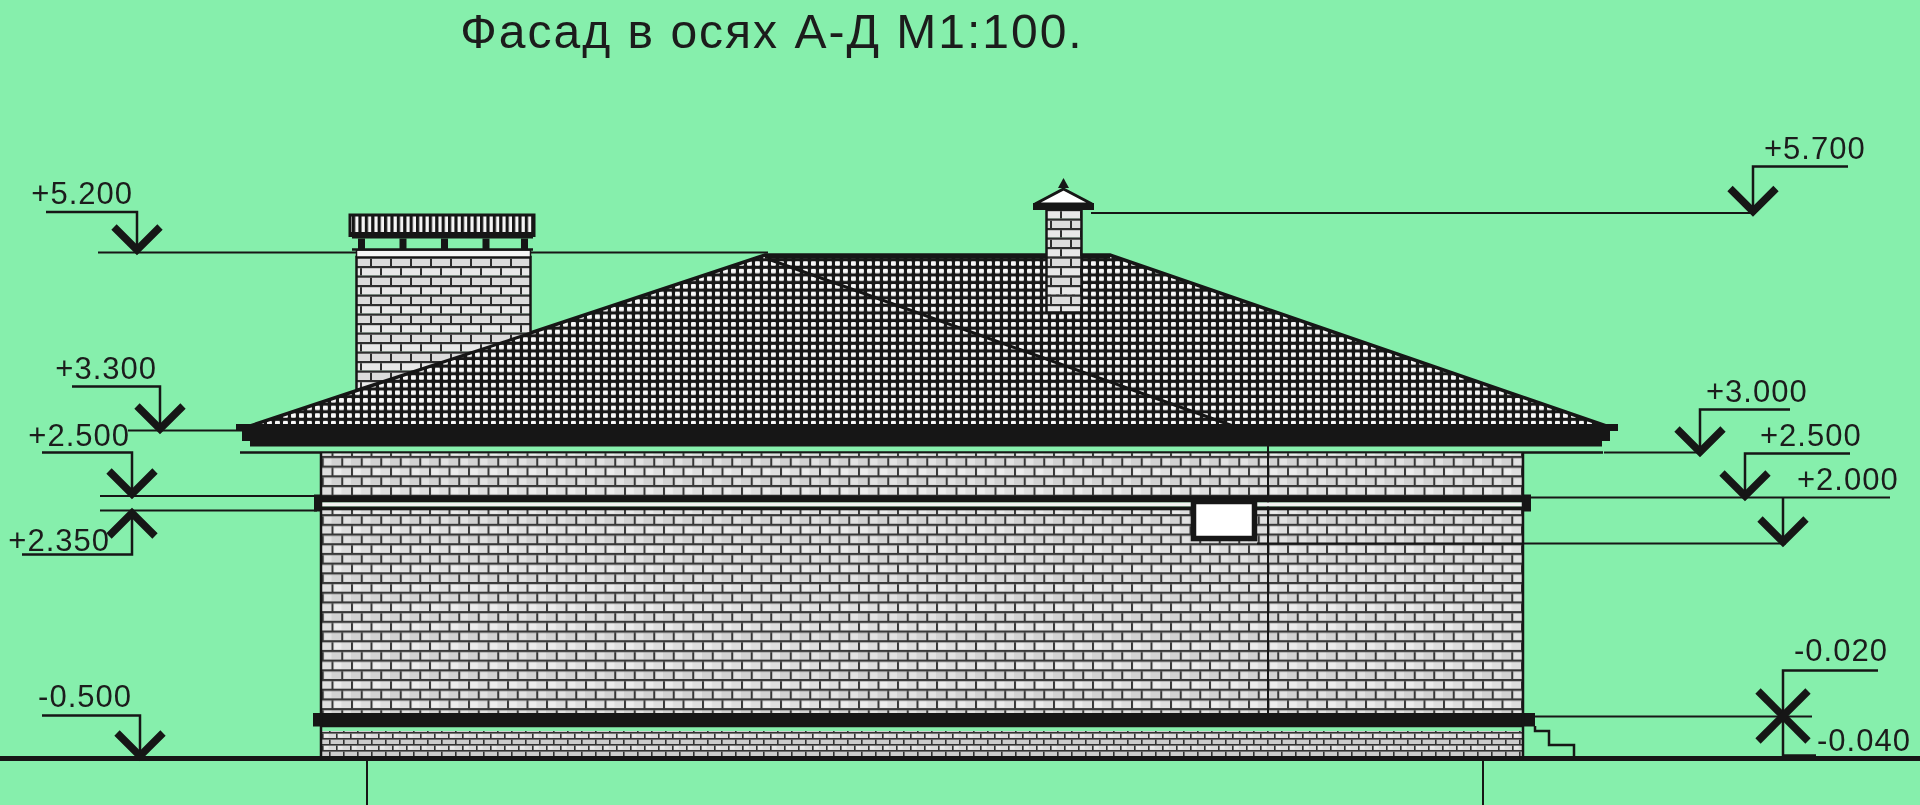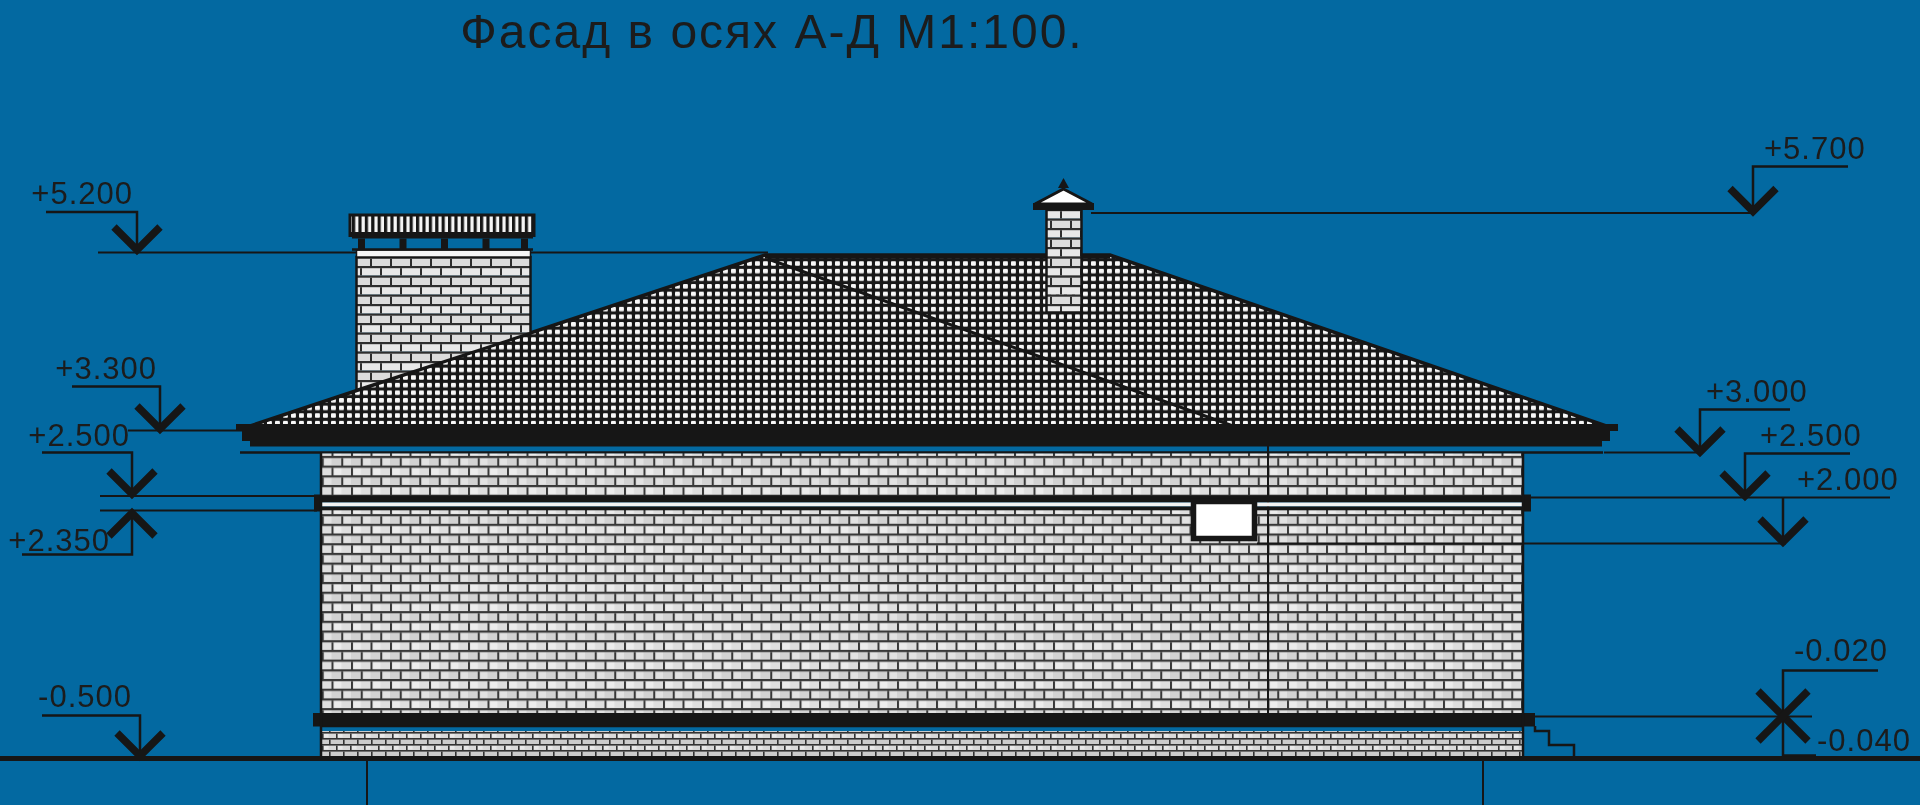--- a/index.html
+++ b/index.html
@@ -1,16 +1,16 @@
 <!DOCTYPE html>
 <html><head>
 <meta charset="utf-8">
 <style>
   html,body{margin:0;padding:0;background:#ffffff;}
-  .page{width:1920px;height:805px;position:relative;background:#0369a1;overflow:hidden;
+  .page{width:1920px;height:805px;position:relative;background:#86efac;overflow:hidden;
         font-family:"Liberation Sans", sans-serif;}
   svg{display:block;}
   text{fill:#1c1c1c;}
   .title-text{font-size:48px;letter-spacing:2px;}
   .mark-text{font-size:31px;letter-spacing:1px;}
   .ink{stroke:#161616;}
 </style>
 </head>
 <body>
 

